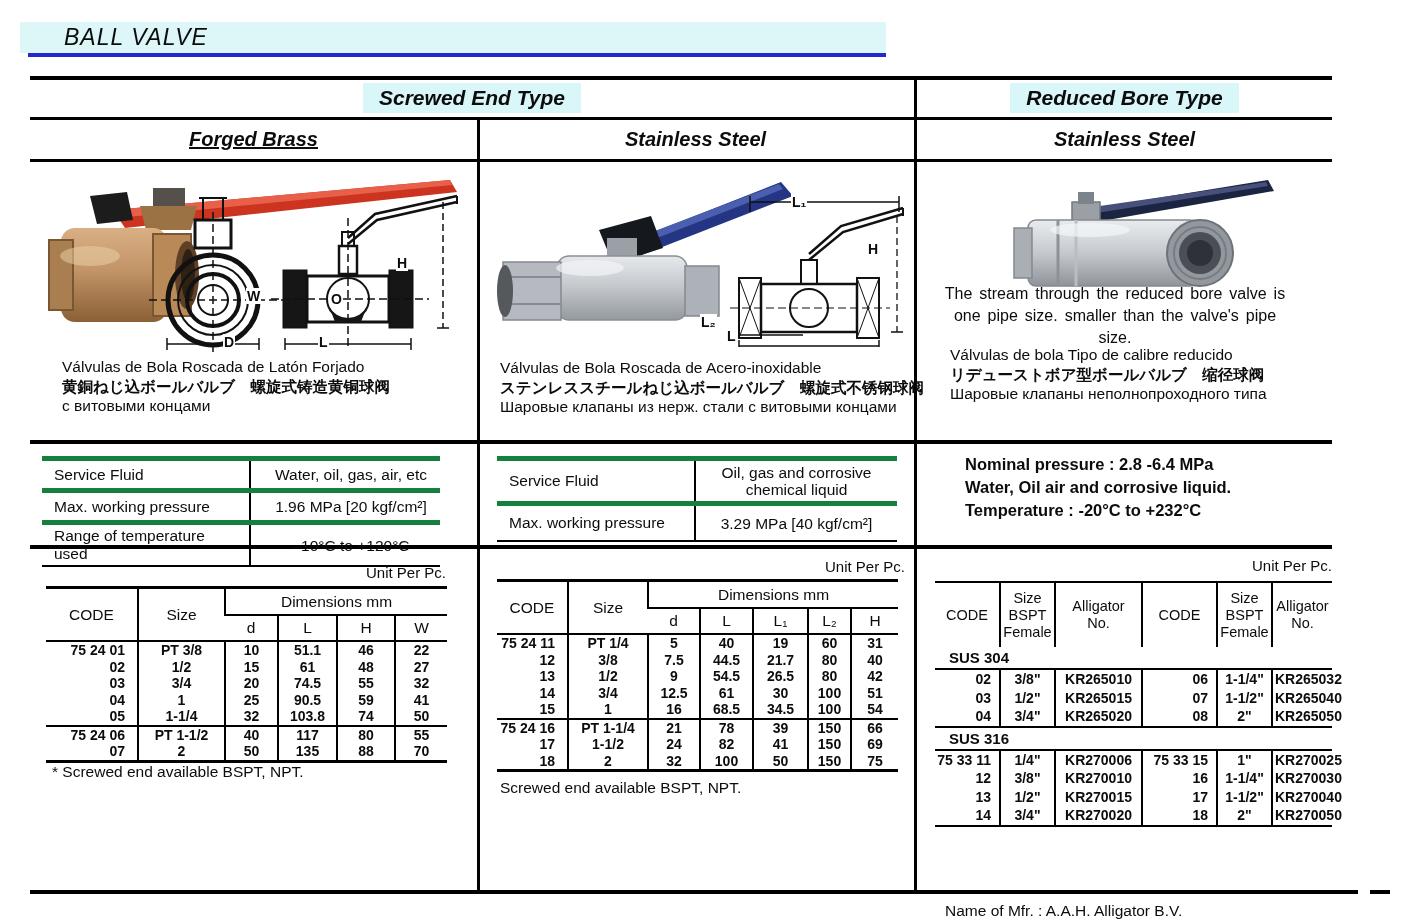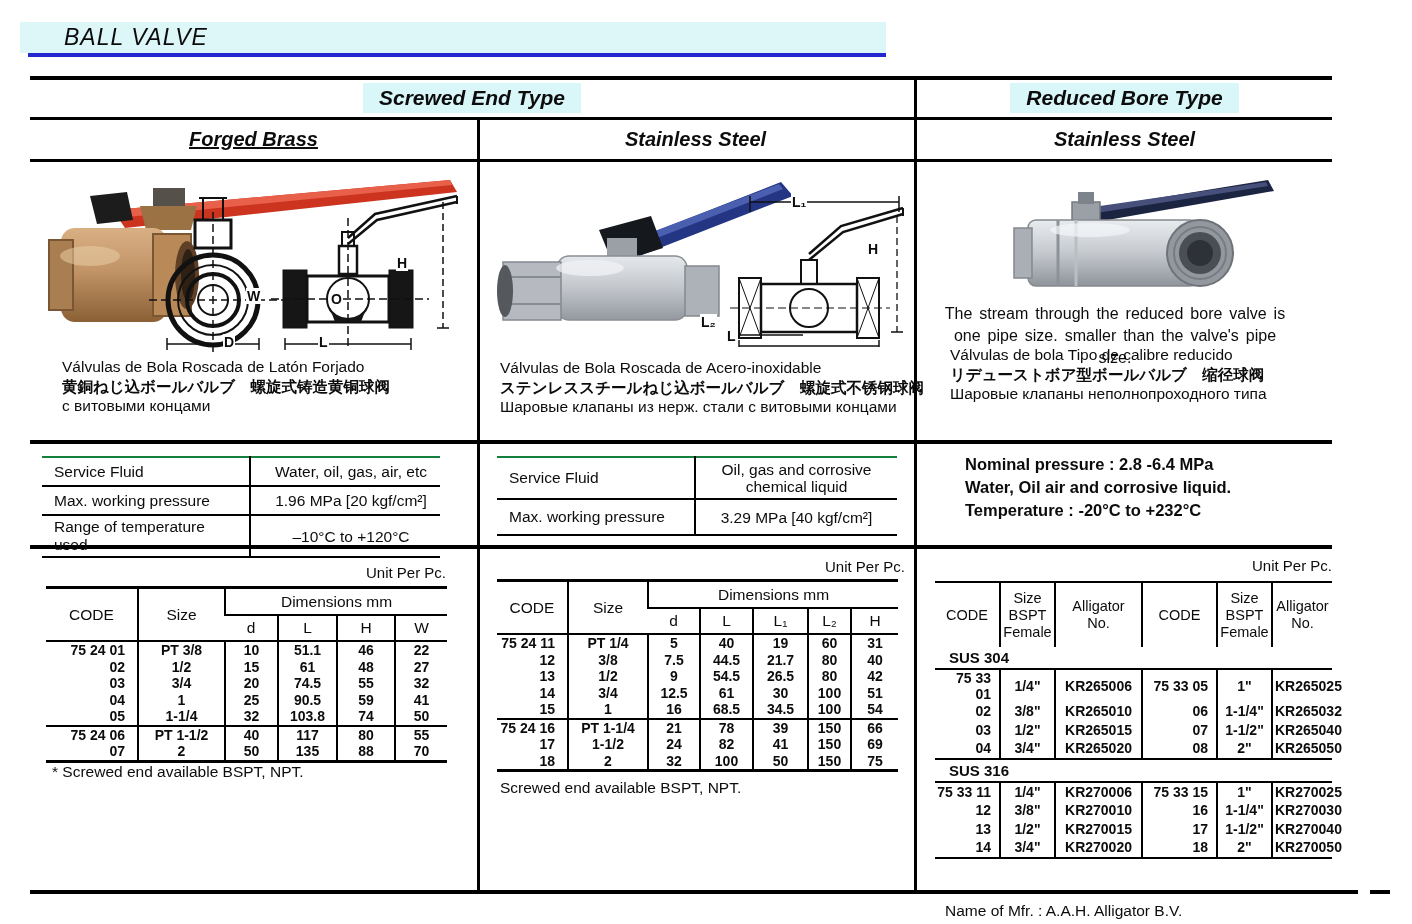--- a/index.html
+++ b/index.html
@@ -16,21 +16,21 @@
   .typehead{position:absolute;top:82px;height:32px;display:flex;align-items:center;justify-content:center;}
   .typehead span{background:#d9f6f9;padding:3px 16px;font-size:21px;font-weight:700;font-style:italic;}
   .mathead{position:absolute;top:123px;height:33px;display:flex;align-items:center;justify-content:center;
            font-size:20px;font-weight:700;font-style:italic;}
   
   .desc div{font-size:15.5px;line-height:19.5px;white-space:nowrap;}
   .desc .jp{font-weight:700;}
   
   table{border-collapse:collapse;table-layout:fixed;}
   .sv{position:absolute;}
-  .sv td{border-top:2px solid #15803d;border-bottom:2px solid #000;font-size:15.5px;padding:2px 8px;vertical-align:middle;}
+  .sv td{border-top:5px solid #15803d;border-bottom:2px solid #000;font-size:15.5px;padding:2px 8px;vertical-align:middle;}
   .sv td:first-child{border-right:2px solid #000;padding-left:12px;}
   .sv td.val{text-align:center;white-space:pre-line;line-height:17px;}
   .sv1 td{height:23px;padding-left:19px;}
   .sv2 tr:first-child td{height:36px;}
   .sv2 tr:last-child td{height:30px;}
   
   .unit{position:absolute;width:120px;text-align:right;font-size:15px;}
   
   .dt{position:absolute;border-top:3px solid #000;border-bottom:3px solid #000;}
   .dt th{border-left:2px solid #000;font-weight:400;font-size:15.5px;text-align:center;vertical-align:middle;}
@@ -464,21 +464,21 @@
       <line x1="58" y1="48" x2="58" y2="114" stroke="#8d9298" stroke-width="3"></line>
       <line x1="76" y1="48" x2="76" y2="114" stroke="#b9bec3" stroke-width="3"></line>
       <circle cx="200" cy="81" r="33" fill="#93989e" stroke="#6d7278" stroke-width="2"></circle>
       <circle cx="200" cy="81" r="26" fill="none" stroke="#777c82" stroke-width="2"></circle>
       <circle cx="200" cy="81" r="21" fill="#4a4e55"></circle>
       <circle cx="200" cy="81" r="13" fill="#2e3138"></circle>
       <ellipse cx="90" cy="58" rx="40" ry="7" fill="#f4f6f8" opacity="0.7"></ellipse>
     </g>
   </svg>
 
-  <div class="note3" style="left:940px;top:283px;width:350px;margin-top:20px;">
+  <div class="note3" style="left:940px;top:283px;width:350px;">
     <div>The stream through the reduced bore valve is</div>
     <div>one pipe size. smaller than the valve's pipe size.</div>
   </div>
 
   <div class="abs desc" style="left:950px;top:345px;">
     <div>Válvulas de bola  Tipo de calibre reducido</div>
     <div class="jp">リデューストボア型ボールバルブ　缩径球阀</div>
     <div>Шаровые клапаны  неполнопроходного типа</div>
   </div>
 
@@ -515,28 +515,20 @@
 No.</th>
       </tr>
     </thead>
     <tbody class="gl">
       <tr>
         <td colspan="6">SUS 304</td>
       </tr>
     </tbody>
     <tbody>
         <tr>
-          <td>75 33 01</td>
-          <td>1/4"</td>
-          <td>KR265006</td>
-          <td>75 33 05</td>
-          <td>1"</td>
-          <td>KR265025</td>
-        </tr>
-        <tr>
           <td>02</td>
           <td>3/8"</td>
           <td>KR265010</td>
           <td>06</td>
           <td>1-1/4"</td>
           <td>KR265032</td>
         </tr>
         <tr>
           <td>03</td>
           <td>1/2"</td>

